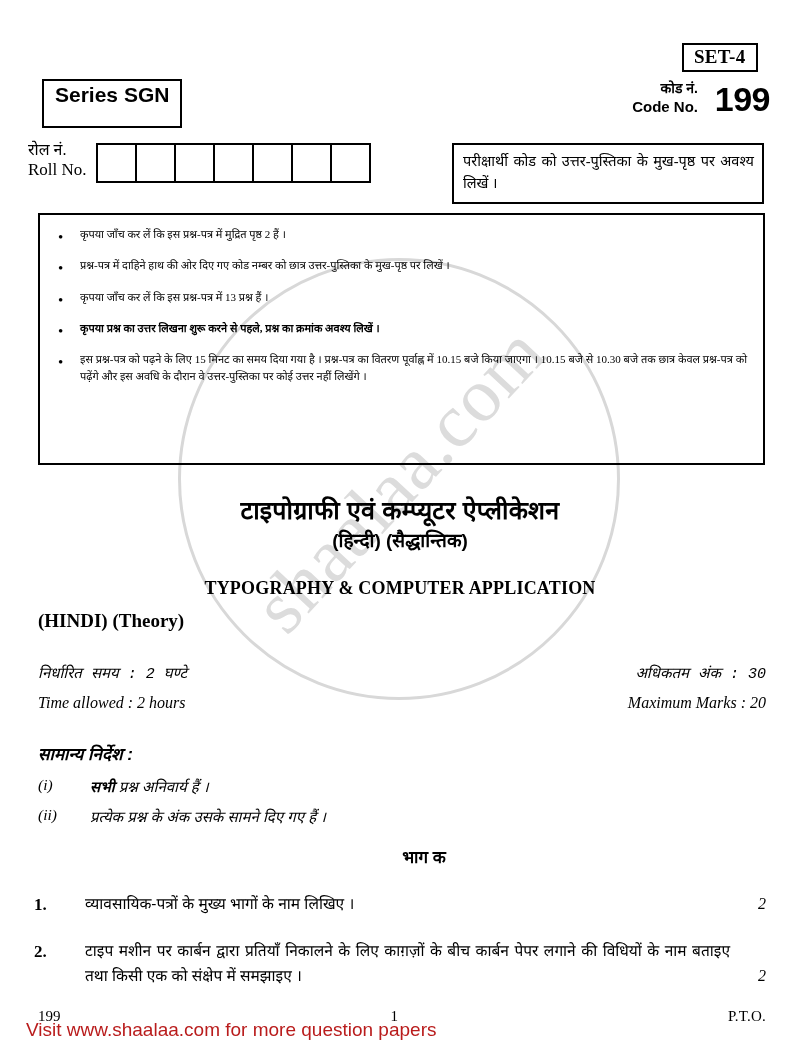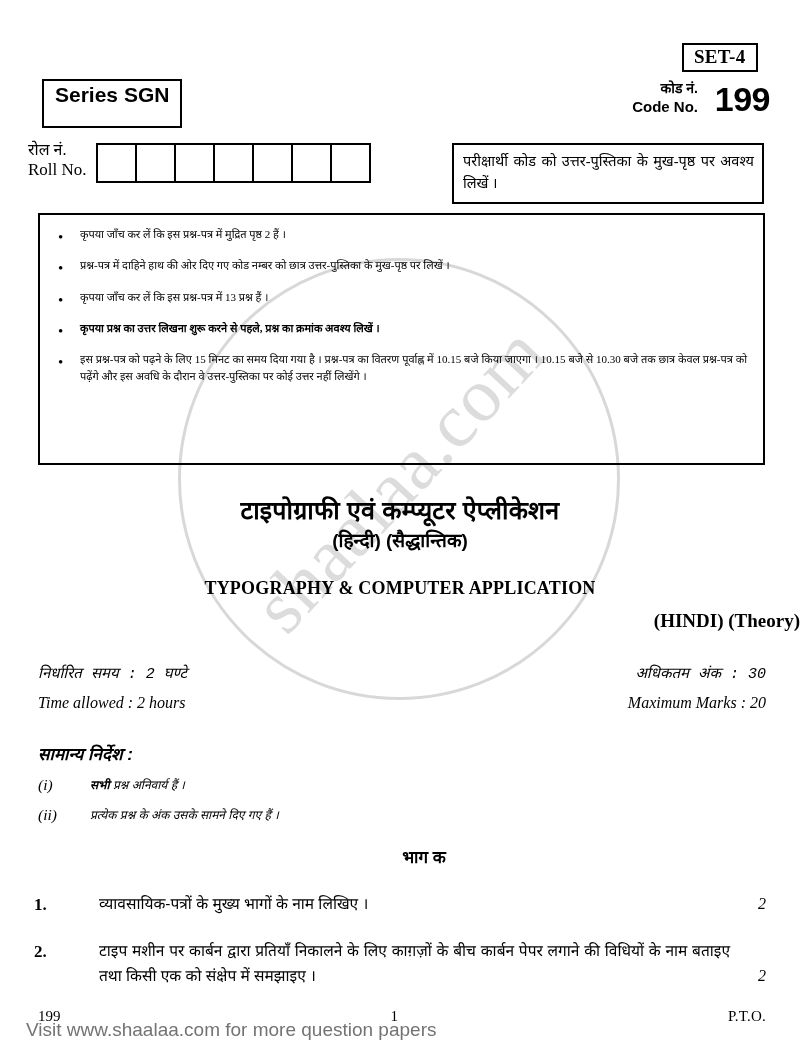--- a/index.html
+++ b/index.html
@@ -211,21 +211,21 @@
     text-align: center;
     font-family: "Liberation Serif", "DejaVu Serif", serif;
     font-weight: bold;
     font-size: 18px;
     letter-spacing: 0.2px;
   }
   .subtitle-en {
     position: absolute;
     left: 2px; right: 0;
     top: 610px;
-    text-align: right;
+    text-align: left;
     font-family: "Liberation Serif", "DejaVu Serif", serif;
     font-weight: bold;
     font-size: 19px;
     padding-left: 36px;
   }
 
   
   .meta-row {
     position: absolute;
     left: 38px;
@@ -253,21 +253,21 @@
     position: absolute;
     left: 38px;
     width: 700px;
     display: flex;
     font-style: italic;
     font-size: 15.5px;
   }
   .gen-item.g1 { top: 776px; }
   .gen-item.g2 { top: 806px; }
   .gen-num { width: 52px; flex: 0 0 auto; }
-  .gen-text { flex: 1 1 auto; font-family: "Liberation Sans", "DejaVu Sans", sans-serif; font-size: 12px; }
+  .gen-text { flex: 1 1 auto; font-family: "Liberation Sans", "DejaVu Sans", sans-serif; font-size: 15px; }
   .gen-text b { font-weight: bold; }
 
   
   .section-head {
     position: absolute;
     left: 0; right: 0;
     top: 845px;
     text-align: center;
     font-family: "Liberation Sans", "DejaVu Sans", sans-serif;
     font-weight: bold;
@@ -292,21 +292,20 @@
     font-size: 17px;
     line-height: 1.6;
   }
   .q-text {
     flex: 1 1 auto;
     font-family: "Liberation Sans", "DejaVu Sans", sans-serif;
     font-size: 15.5px;
     line-height: 1.62;
     padding-right: 14px;
     text-align: justify;
-    margin-left: 14px;
   }
   .q-marks {
     flex: 0 0 auto;
     width: 22px;
     text-align: right;
     font-style: italic;
     font-size: 16px;
     line-height: 1.6;
   }
   .q-row.q2 .q-marks { align-self: flex-end; }
@@ -324,21 +323,21 @@
   }
   .footer .f-center { font-size: 15px; }
   .footer .f-right { font-size: 15px; letter-spacing: 0.2px; }
 
   .scan-overlay {
     position: absolute;
     left: 26px;
     top: 1019px;
     font-family: "Liberation Sans", "DejaVu Sans", sans-serif;
     font-size: 19px;
-    color: #737373;
+    color: #b91c1c;
     white-space: nowrap;
     z-index: 5;
   }
 </style>
 </head>
 <body>
 
 <div id="page">
 
   <div id="watermark">

